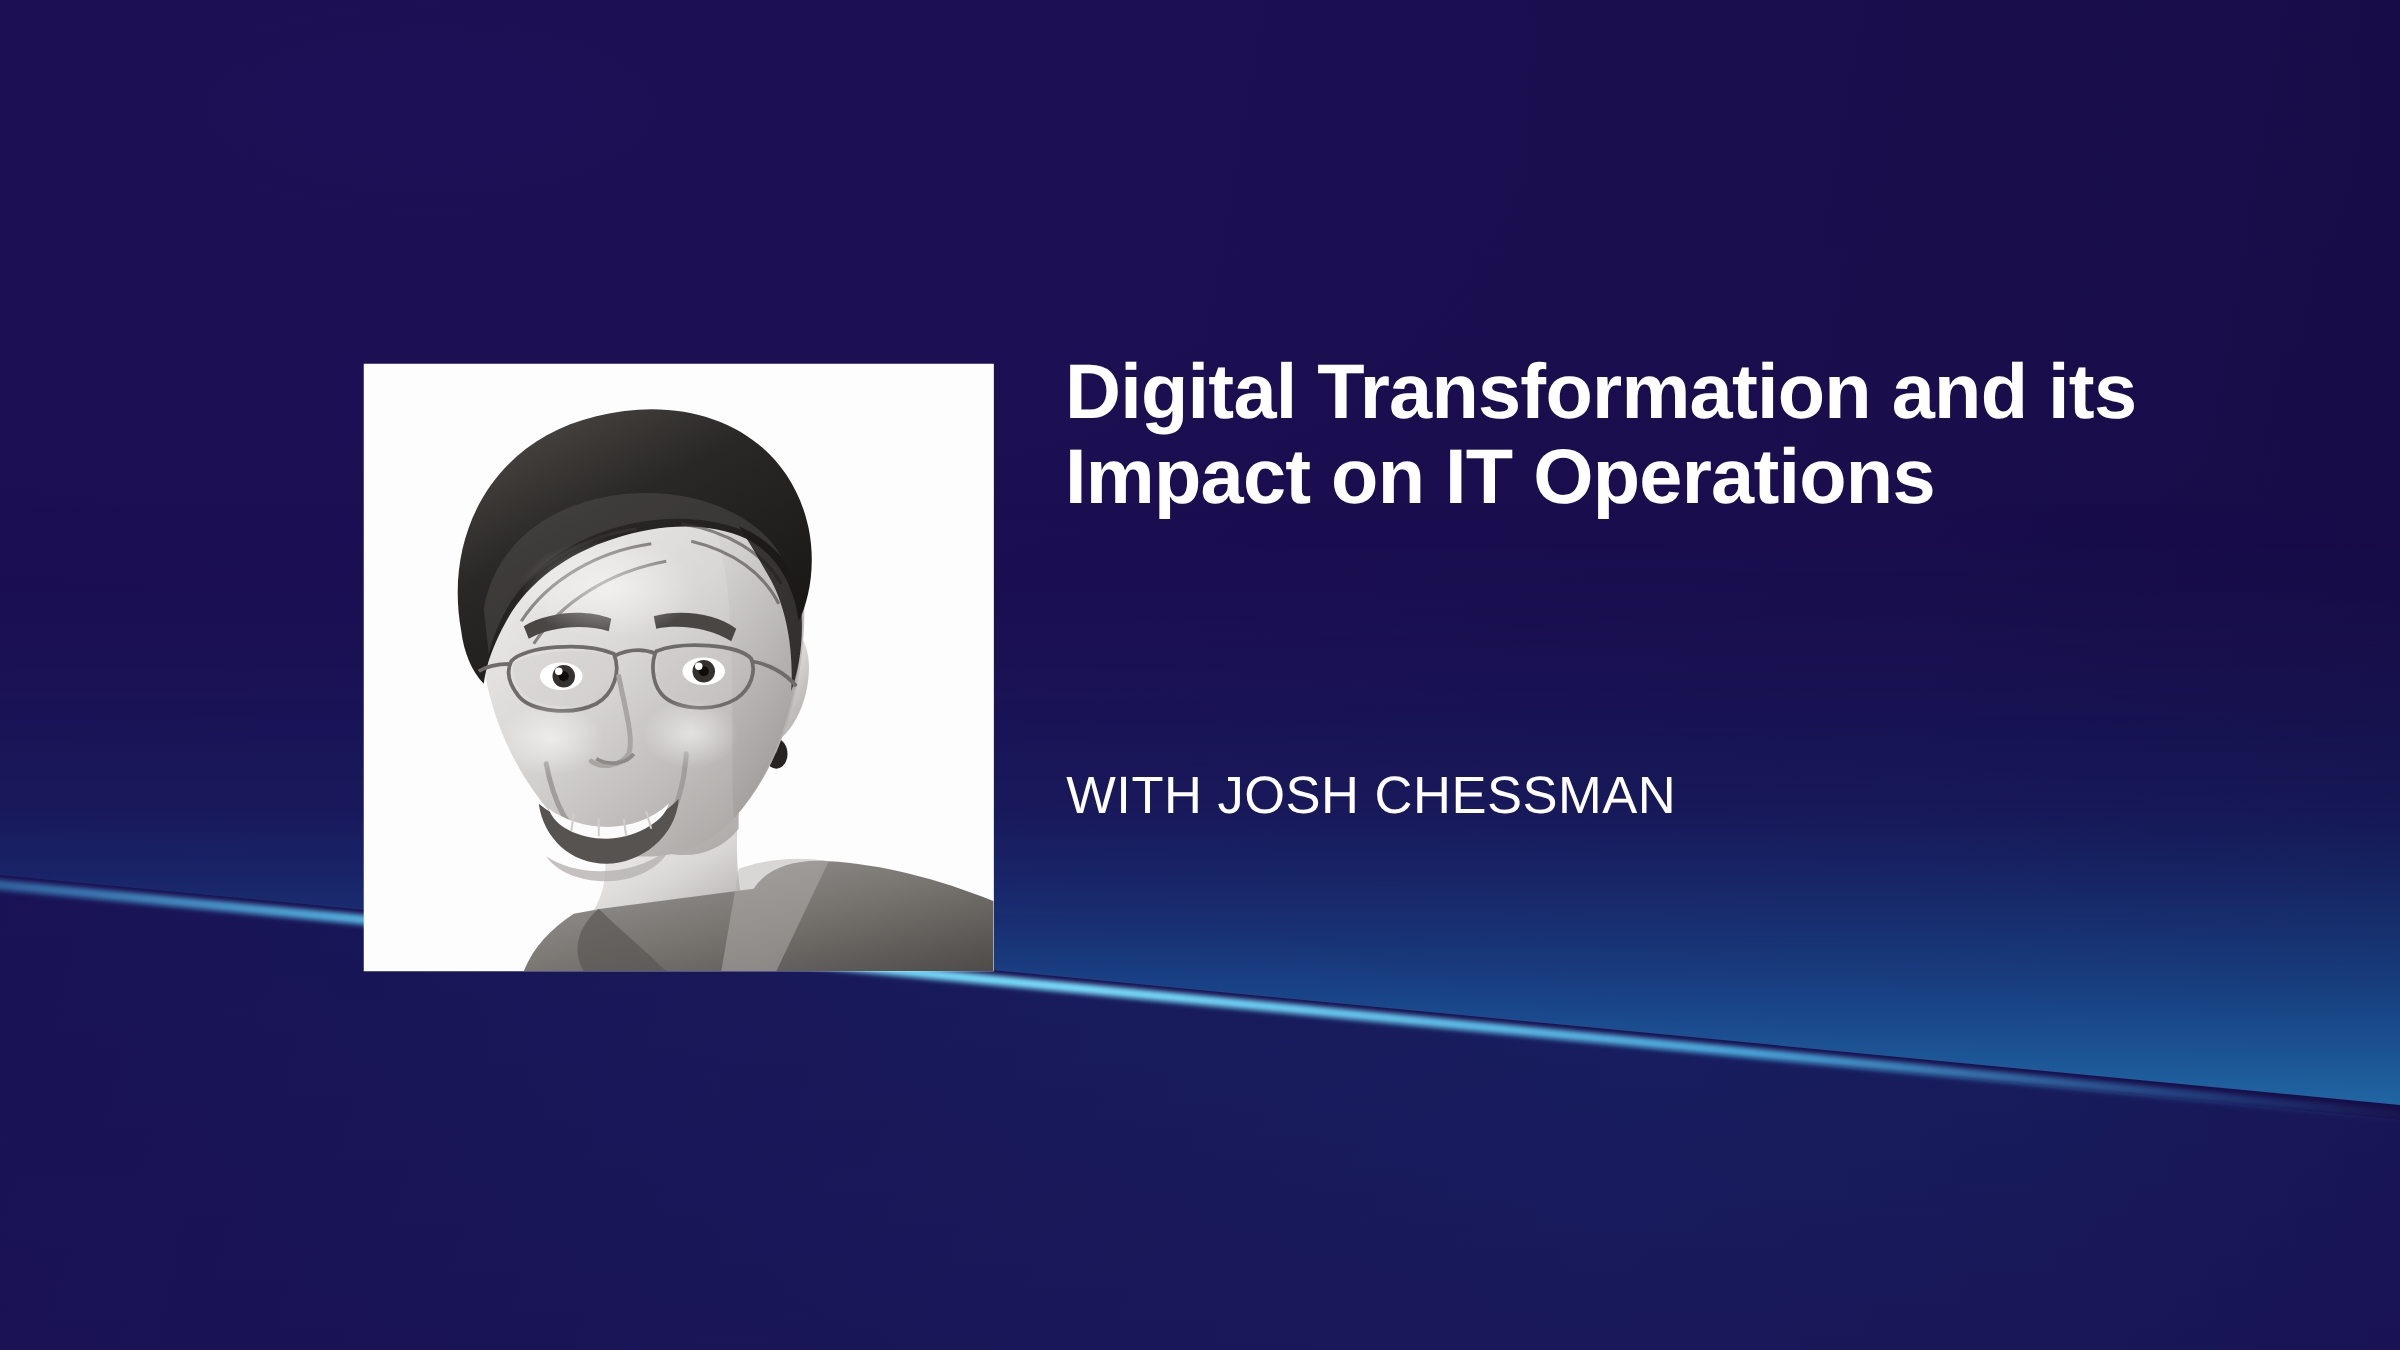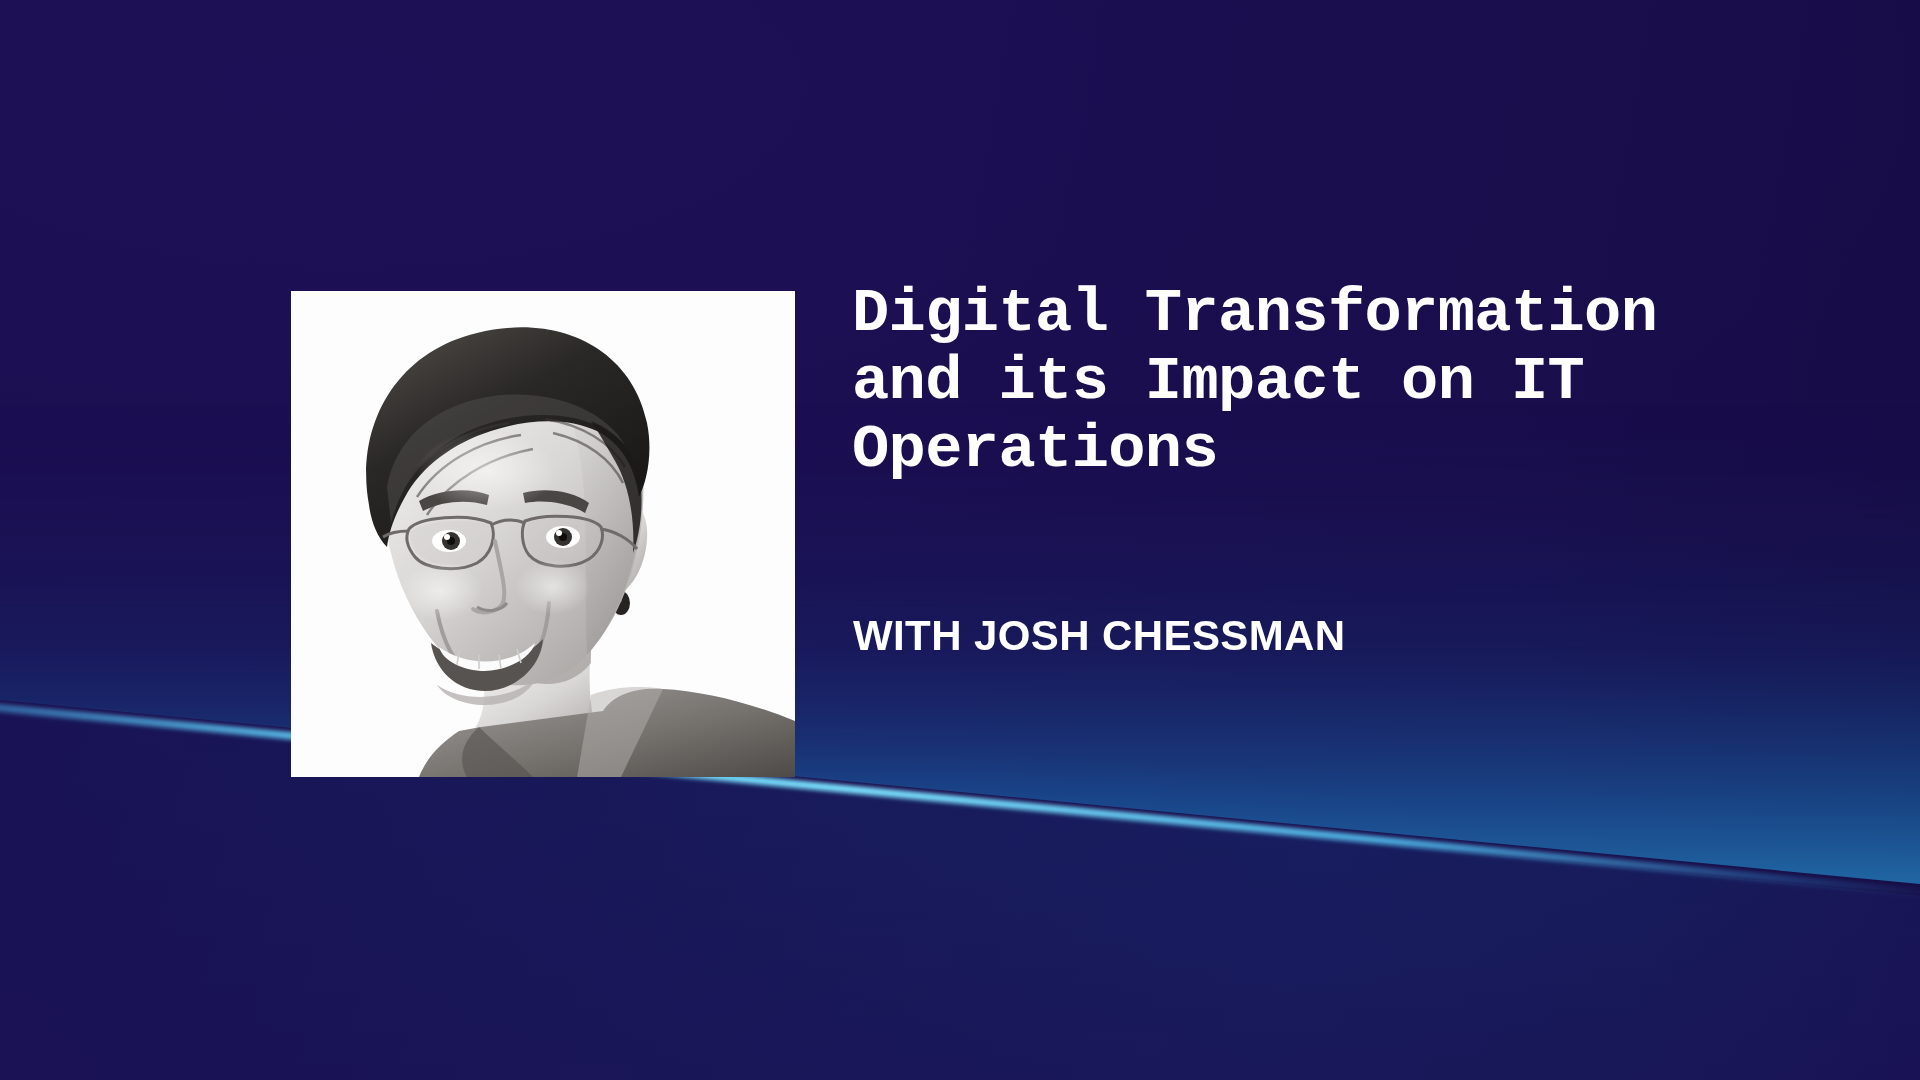--- a/index.html
+++ b/index.html
@@ -133,36 +133,36 @@
   
   .text-col {
     position: absolute;
     left: 852px;
     top: 280px;
     width: 880px;
   }
   .title {
     margin: 0;
     color: #ffffff;
-    font-family: Liberation Mono, monospace;
+    font-family: Liberation Sans, sans-serif;
     font-size: 62px;
     font-weight: 700;
     line-height: 1.10;
     letter-spacing: -0.6px;
     white-space: pre-line;
   }
   .subtitle {
     position: absolute;
     left: 853px;
     top: 613px;
     margin: 0;
     color: #ffffff;
     font-family: "Liberation Sans", sans-serif;
     font-size: 42px;
-    font-weight: 700;
+    font-weight: 400;
     letter-spacing: 0.4px;
     line-height: 1.1;
     text-transform: uppercase;
     white-space: nowrap;
   }
 </style>
 </head>
 <body>
 
 <div id="slide">

